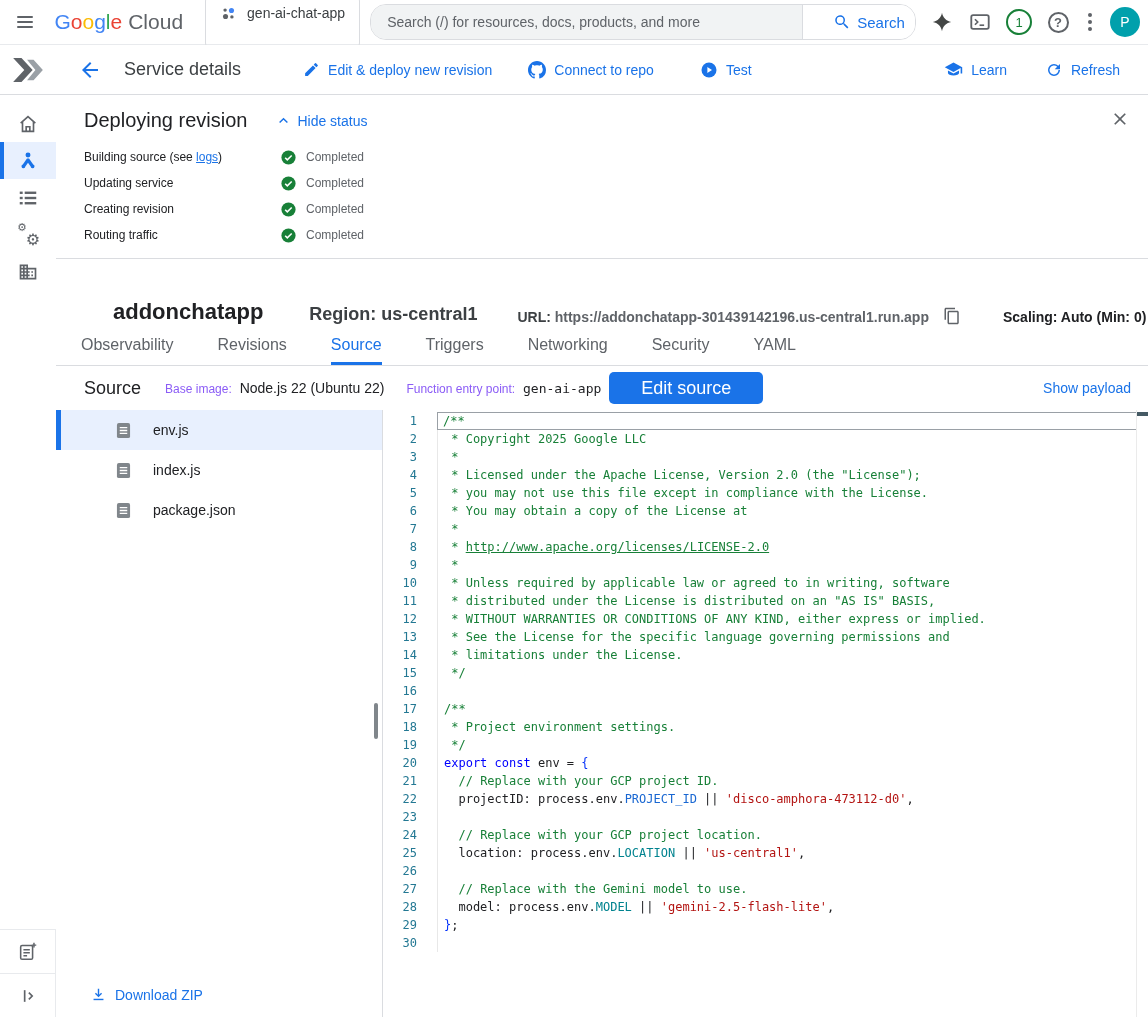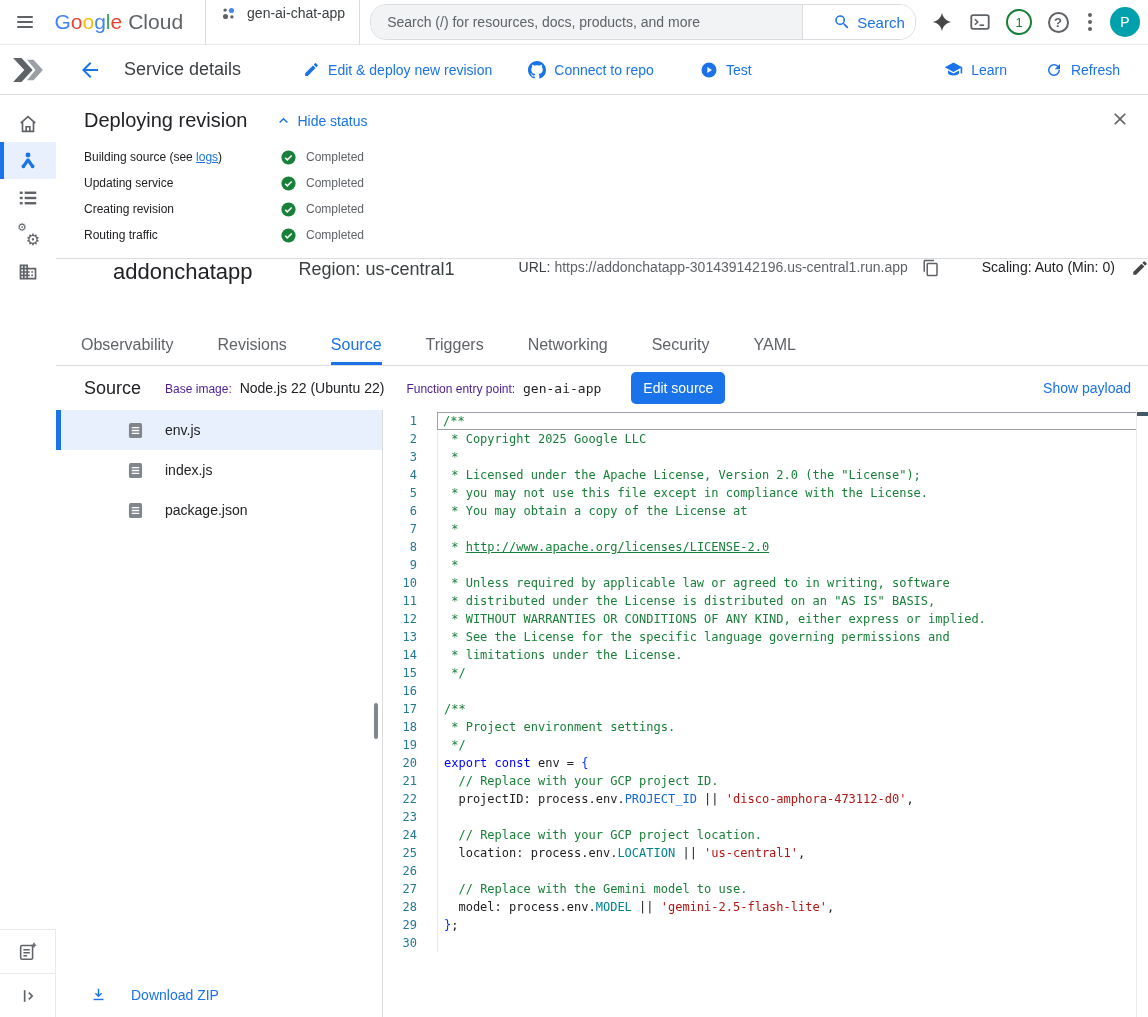--- a/index.html
+++ b/index.html
@@ -67,54 +67,54 @@
   .dp-title{font-size:20px;color:#202124;}
   .dp-toggle{display:flex;align-items:center;gap:5px;margin-left:28px;color:var(--accent);font-size:14px;font-weight:500;cursor:pointer;}
   .dp-close{position:absolute;top:14px;right:18px;width:20px;height:20px;cursor:pointer;}
   .dp-rows{margin-top:12px;padding-left:28px;}
   .dp-row{height:26px;display:flex;align-items:center;font-size:12px;}
   .dp-label{width:196px;color:#202124;}
   .dp-link{color:var(--accent);text-decoration:underline;cursor:pointer;}
   .dp-status{display:flex;align-items:center;gap:9px;color:#5f6368;}
   .chk{width:17px;height:17px;}
 
-  .service-header{height:66px;display:flex;align-items:flex-start;white-space:nowrap;}
+  .service-header{height:66px;display:flex;align-items:flex-end;white-space:nowrap;font-weight:bold;}
   .svc-check{width:21px;height:21px;margin-left:32px;}
   .svc-name{font-size:22px;color:#202124;margin-left:25px;}
   .svc-region{margin-left:46px;font-size:18px;color:#3c4043;}
-  .svc-url{margin-left:64px;font-size:14px;color:#3c4043;}
+  .svc-url{margin-left:40px;font-size:14px;color:#3c4043;}
   .url-value{color:#5f6368;}
   .copy-btn{margin-left:14px;width:18px;height:18px;cursor:pointer;}
   .svc-scaling{margin-left:42px;font-size:14px;color:#202124;}
   .scale-edit{margin-left:16px;width:18px;height:18px;cursor:pointer;}
 
   .tabs{height:41px;display:flex;align-items:stretch;padding-left:25px;border-bottom:1px solid #dadce0;
         box-sizing:border-box;gap:44px;}
   .tab{display:flex;align-items:center;font-size:16px;font-weight:500;color:#5f6368;cursor:pointer;}
   .tab.active{color:var(--accent);box-shadow:inset 0 -3px 0 var(--accent);}
 
   .source-toolbar{height:44px;display:flex;align-items:center;white-space:nowrap;}
   .st-title{margin-left:28px;font-size:18px;color:#202124;}
   .st-meta{margin-left:24px;font-size:14px;color:#202124;}
-  .st-meta .lbl{font-size:12px;color:#4c1d95;margin-right:4px;}
+  .st-meta .lbl{font-size:12px;color:#8b5cf6;margin-right:4px;}
   .st-entry{margin-left:22px;}
   .mono{font-family:"DejaVu Sans Mono",monospace;font-size:13px;}
-  .st-btn{margin-left:30px;height:32px;padding:0 12px;background:var(--accent);color:#fff;border:none;
-          border-radius:5px;font-size:14px;font-weight:500;font-family:inherit;cursor:pointer;}
+  .st-btn{margin-left:8px;height:32px;padding:0 32px;background:var(--accent);color:#fff;border:none;
+          border-radius:5px;font-size:18px;font-weight:500;font-family:inherit;cursor:pointer;}
   .st-payload{margin-left:auto;margin-right:17px;color:var(--accent);font-size:14px;font-weight:500;cursor:pointer;}
 
   .content{flex:1;display:flex;min-height:0;}
   .file-panel{width:327px;border-right:1px solid #dadce0;box-sizing:border-box;position:relative;flex:none;}
-  .file-item{height:40px;display:flex;align-items:center;cursor:pointer;position:relative;padding-left:12px;}
+  .file-item{height:40px;display:flex;align-items:center;cursor:pointer;position:relative;}
   .file-icon{margin-left:60px;width:15px;height:17px;flex:none;}
   .file-name{margin-left:22px;font-size:14px;color:#202124;}
   .file-item.selected{background:var(--selbg);}
   .file-item.selected::before{content:"";position:absolute;left:0;top:0;bottom:0;width:5px;background:var(--accent);}
   .fp-thumb{position:absolute;right:4px;top:293px;width:4px;height:36px;background:#80868b;border-radius:2px;cursor:pointer;}
-  .download-zip{position:absolute;left:34px;bottom:14px;display:flex;align-items:center;gap:24px;
+  .download-zip{position:absolute;left:34px;bottom:14px;display:flex;align-items:center;gap:8px;
                 color:var(--accent);font-size:14px;font-weight:500;cursor:pointer;}
 
   .code-panel{flex:1;position:relative;font-family:"DejaVu Sans Mono",monospace;font-size:12px;overflow:hidden;}
   .code-lines{padding-top:2px;}
   .code-line{display:flex;height:18px;line-height:18px;}
   .ln{width:54px;box-sizing:border-box;padding-right:20px;text-align:right;flex:none;color:var(--code-line_number);}
   .lc{flex:1;box-sizing:border-box;border-left:1px solid #e8e8e8;padding-left:6px;margin-right:11px;white-space:pre;}
   .code-line.cur .lc{border:1px solid #9aa0a6;padding-left:5px;line-height:16px;}
   .seg.cm{color:var(--code-comment);} .seg.kw{color:var(--code-keyword);}
   .seg.s{color:var(--code-string);}  .seg.d{color:var(--code-default);}

